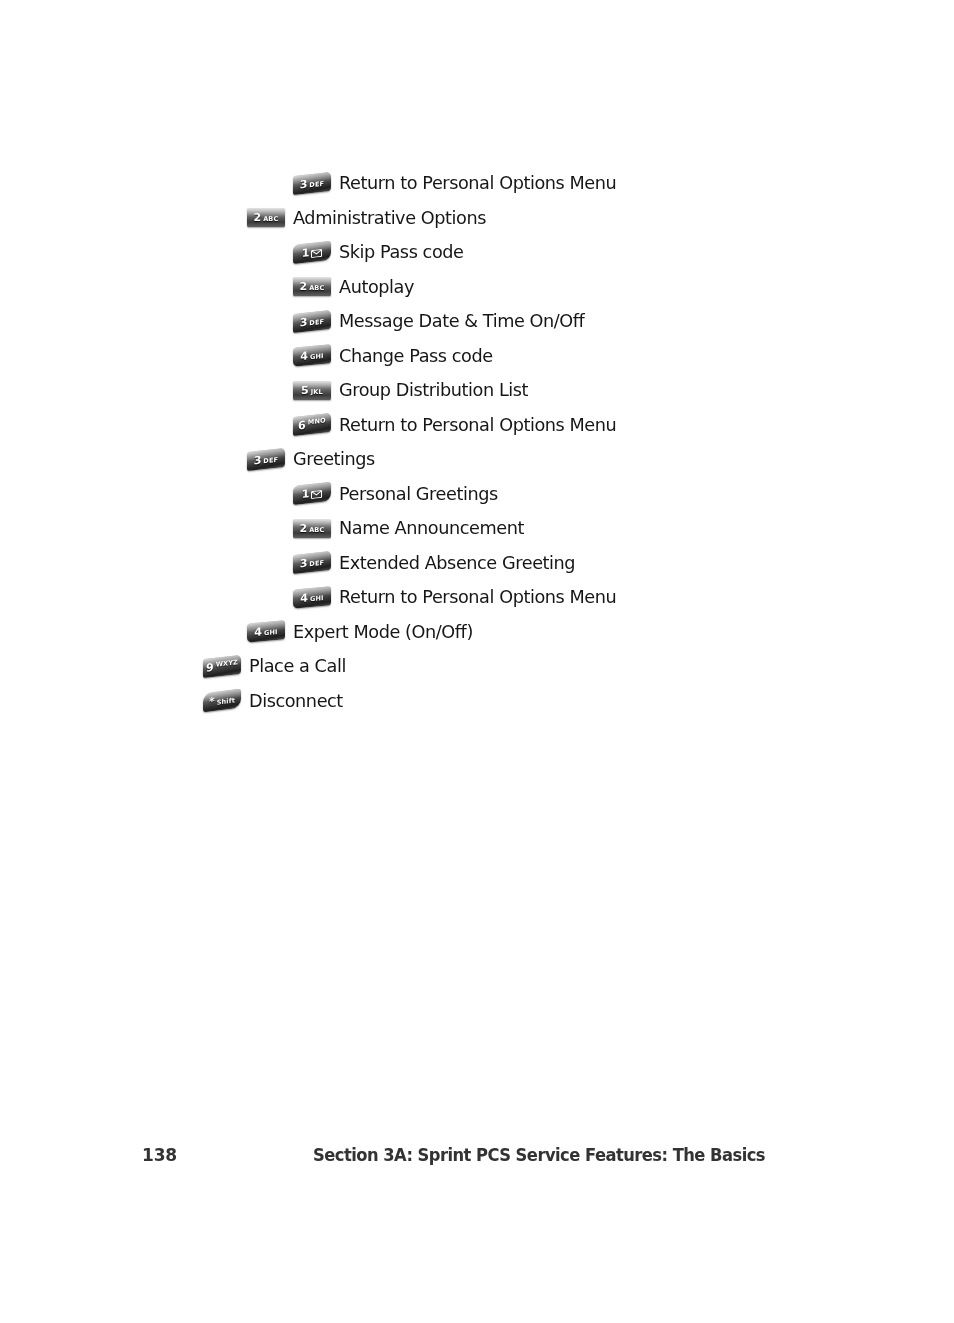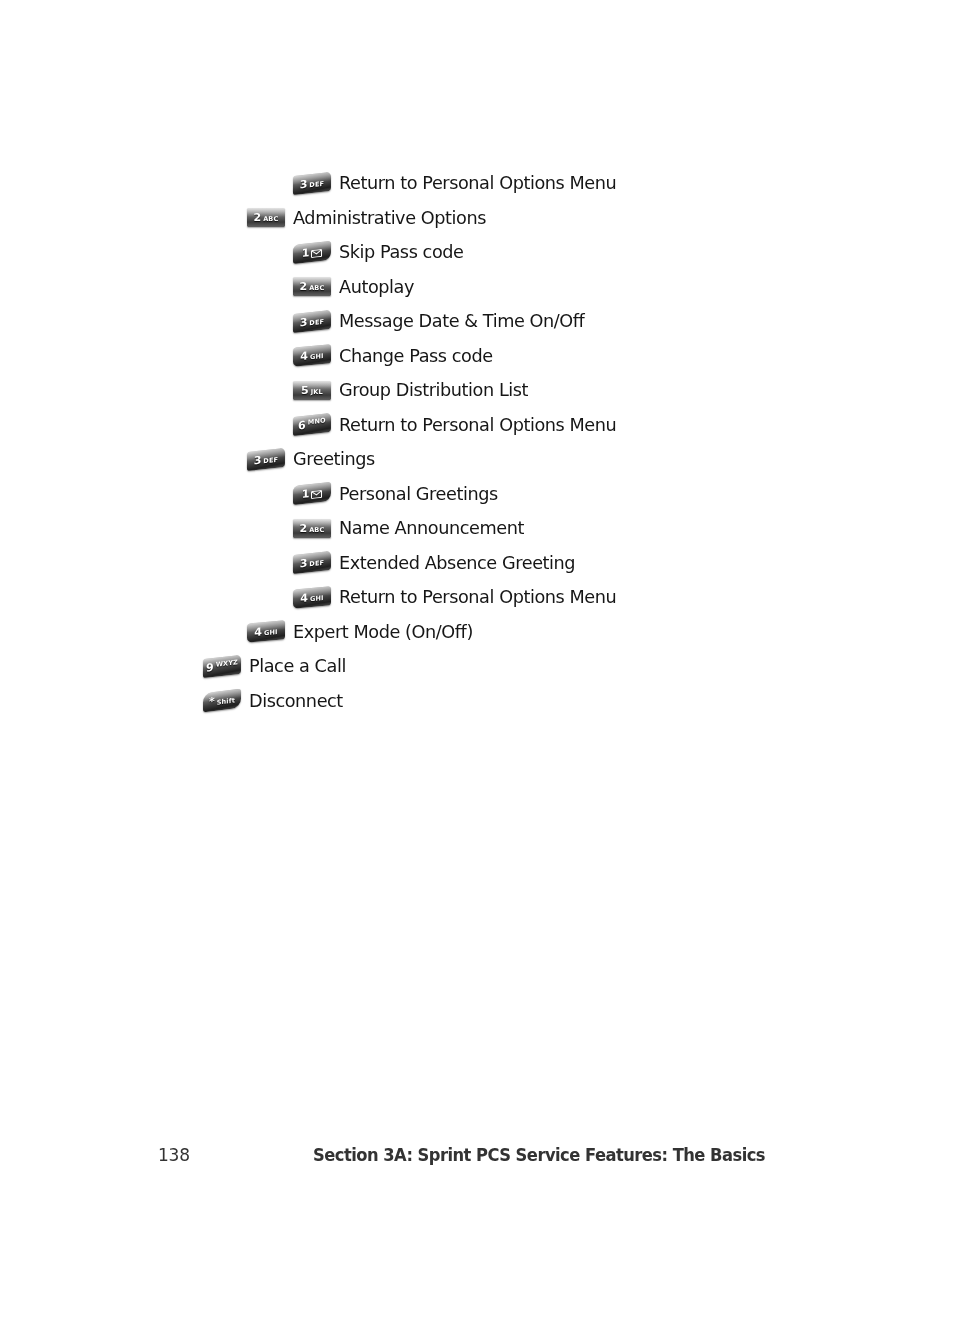--- a/index.html
+++ b/index.html
@@ -159,25 +159,25 @@
   
   .footer {
     position: absolute;
     left: 0;
     top: 1145px;
     width: 954px;
     height: 30px;
   }
   .folio {
     position: absolute;
-    left: 158px;
+    left: 142px;
     top: 0;
     font-family: "DejaVu Sans", "Liberation Sans", sans-serif;
     font-size: 17px;
-    font-weight: 400;
+    font-weight: 700;
     color: #333333;
     letter-spacing: -0.2px;
   }
   .running-head {
     position: absolute;
     left: 313px;
     top: 0;
     font-family: "DejaVu Sans", "Liberation Sans", sans-serif;
     font-size: 17px;
     font-weight: 700;

